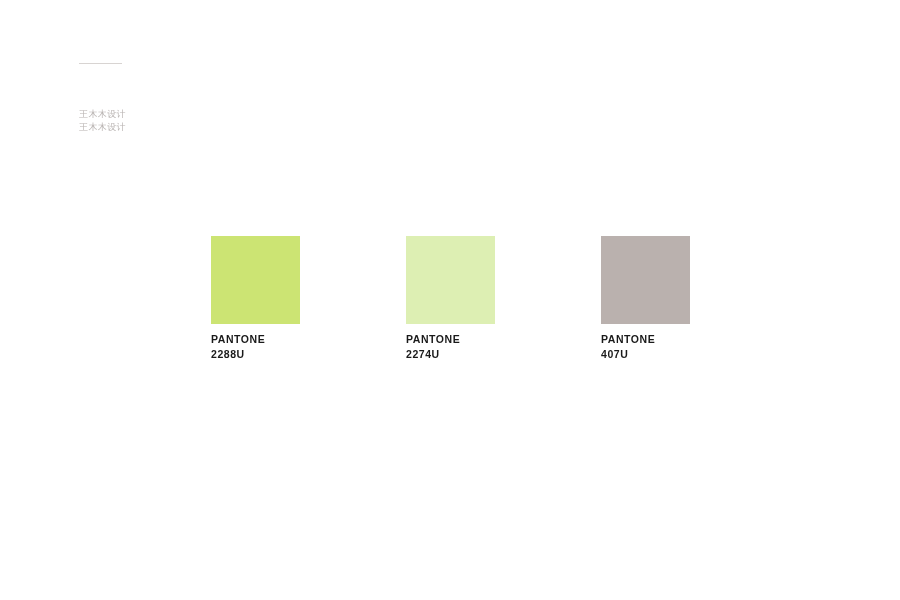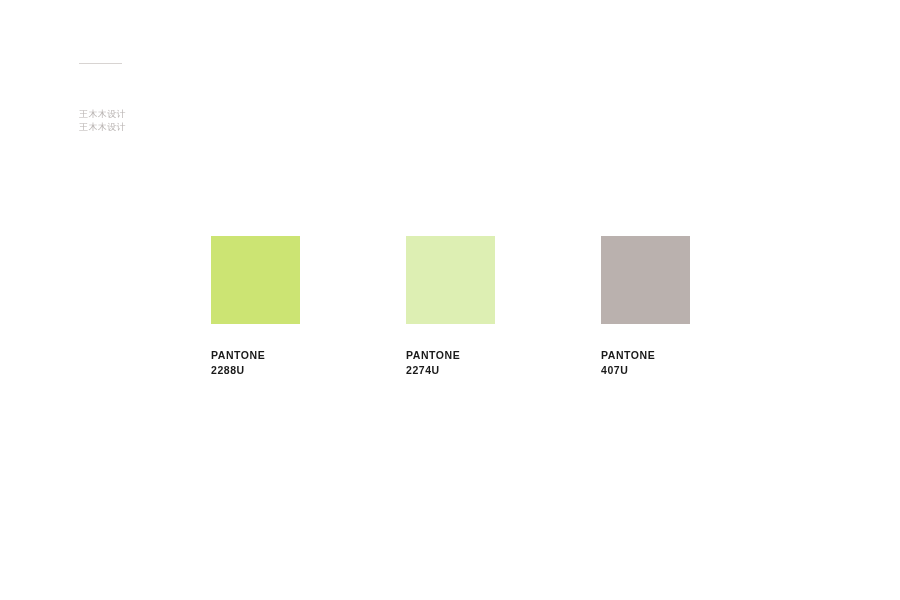--- a/index.html
+++ b/index.html
@@ -62,21 +62,21 @@
     position: absolute;
     top: 0;
     width: 89px;
   }
   .swatch-chip {
     width: 89px;
     height: 88px;
     display: block;
   }
   .swatch-caption {
-    margin-top: 24px;
+    margin-top: 8px;
     font-size: 10.5px;
     font-weight: bold;
     color: #1a1a1a;
     letter-spacing: 0.55px;
     line-height: 15px;
     white-space: nowrap;
   }
   .swatch-caption .code {
     display: block;
   }

